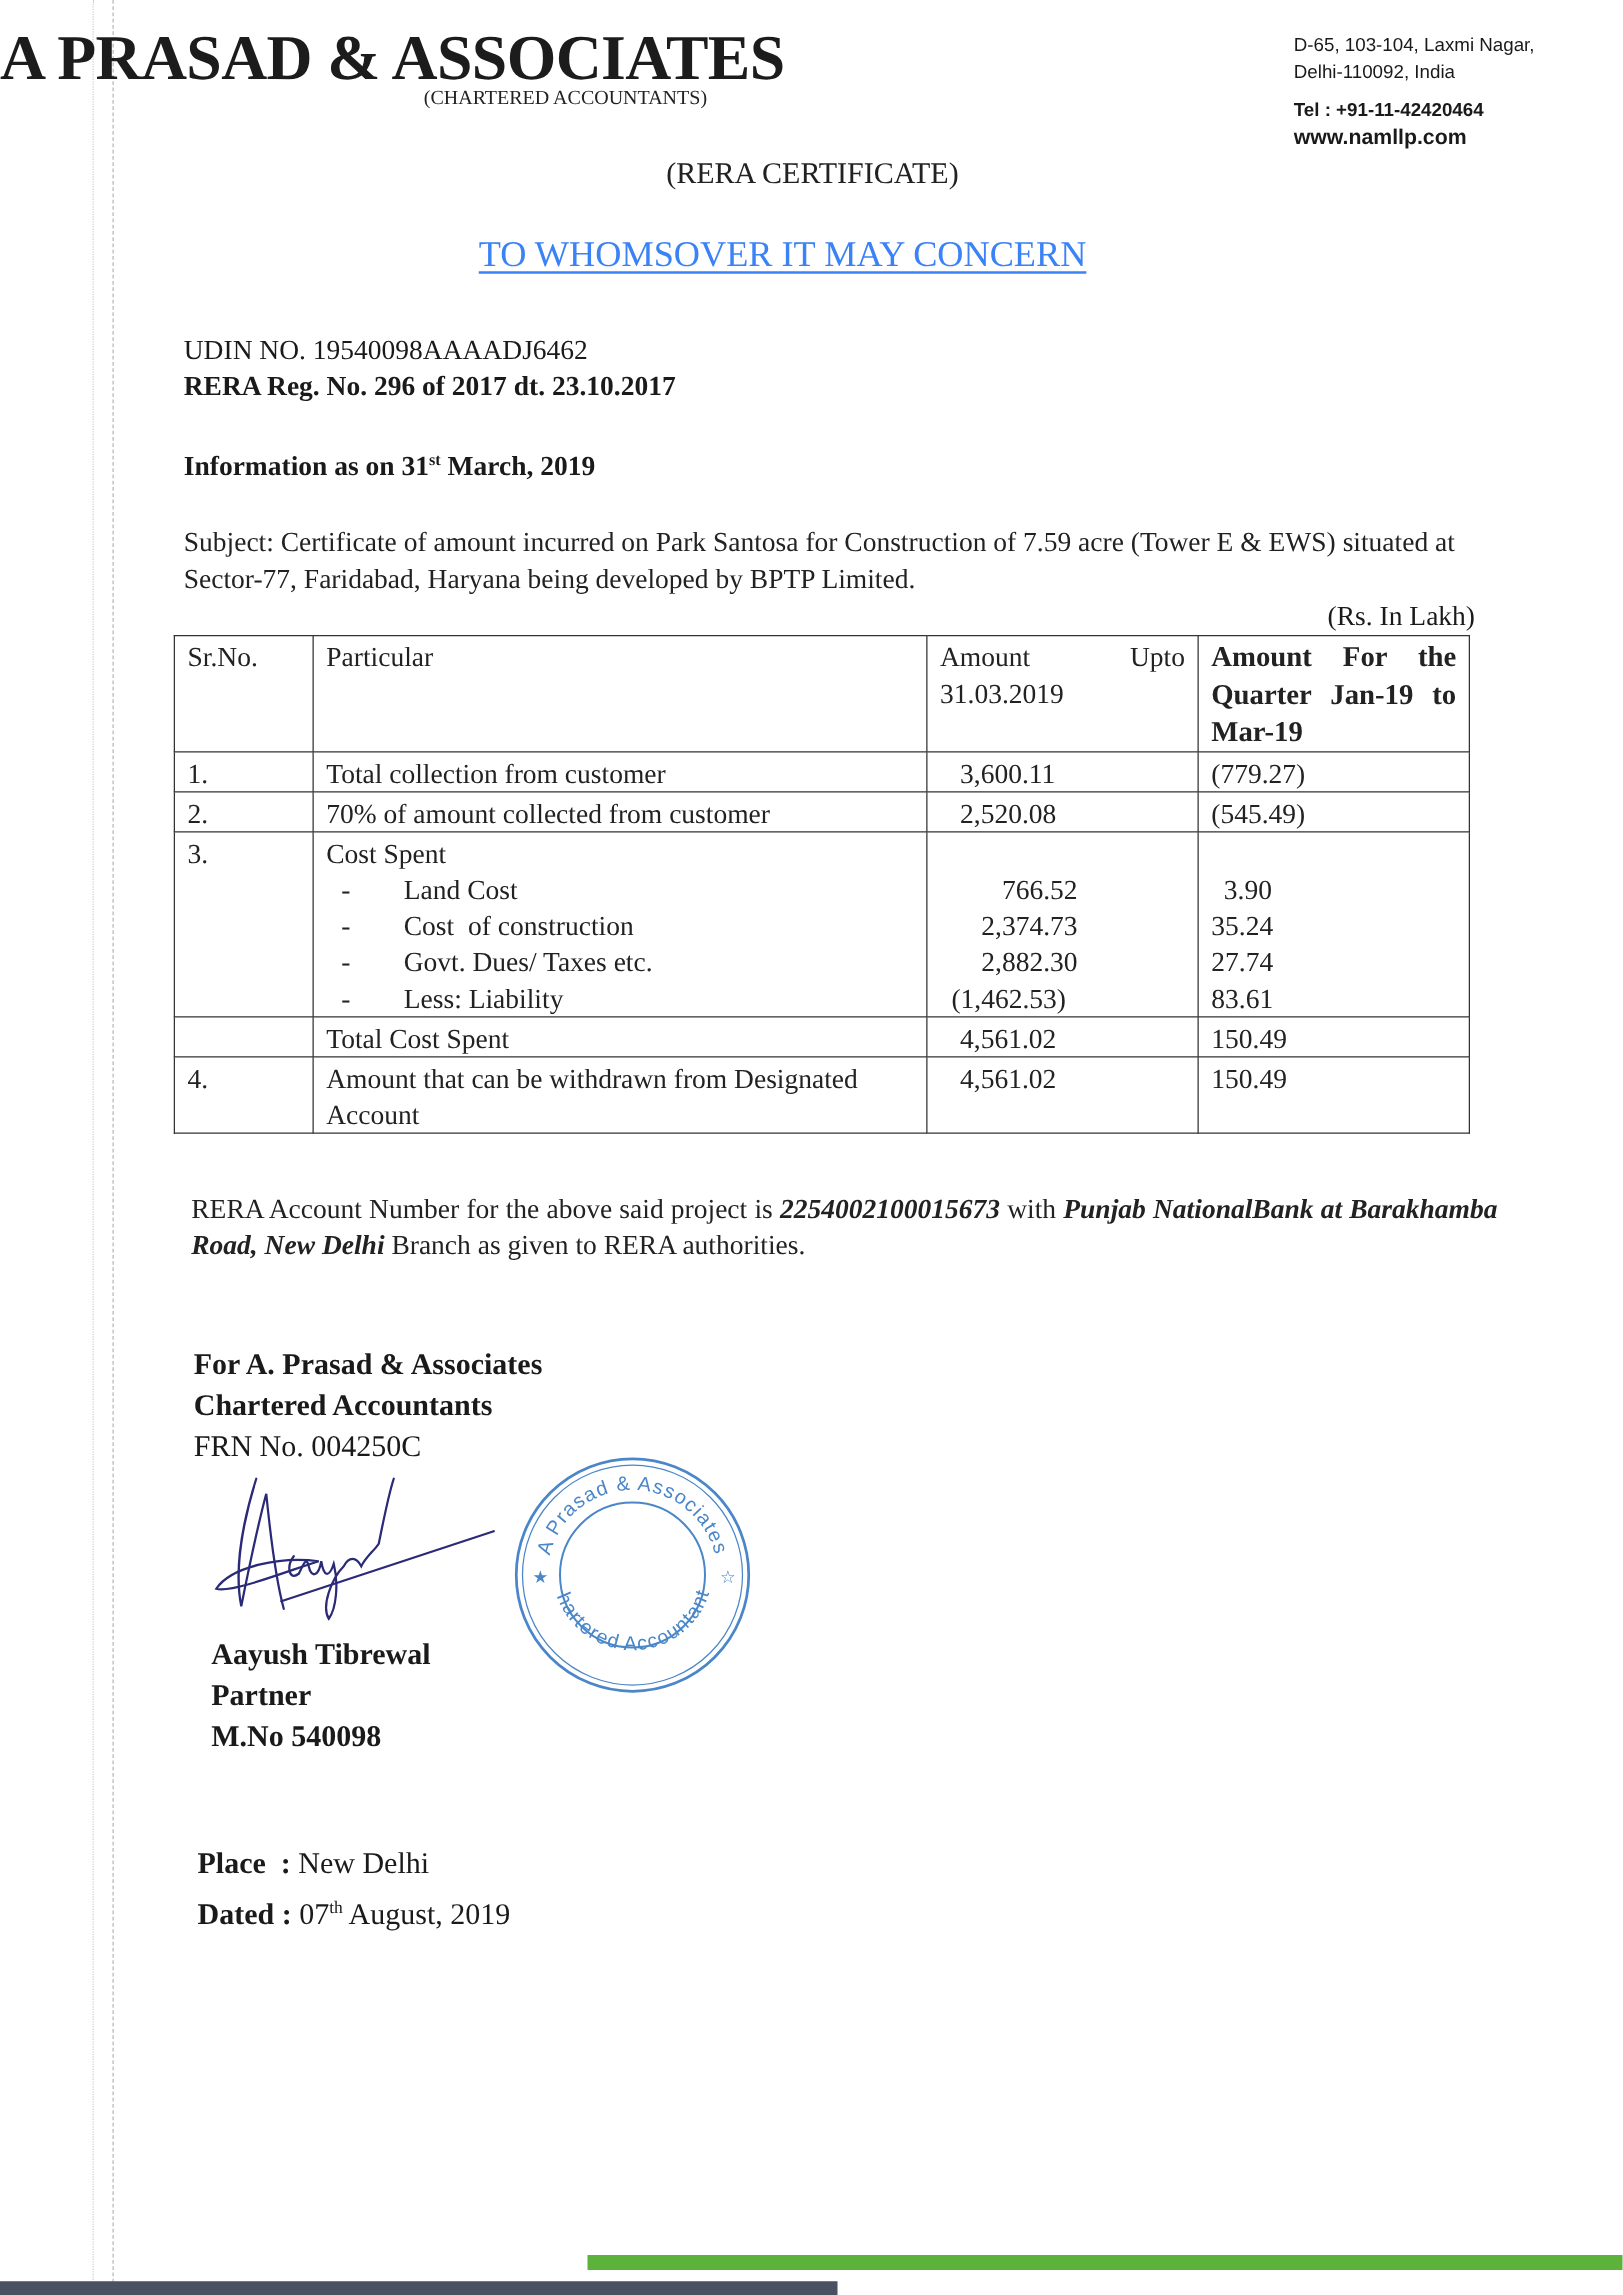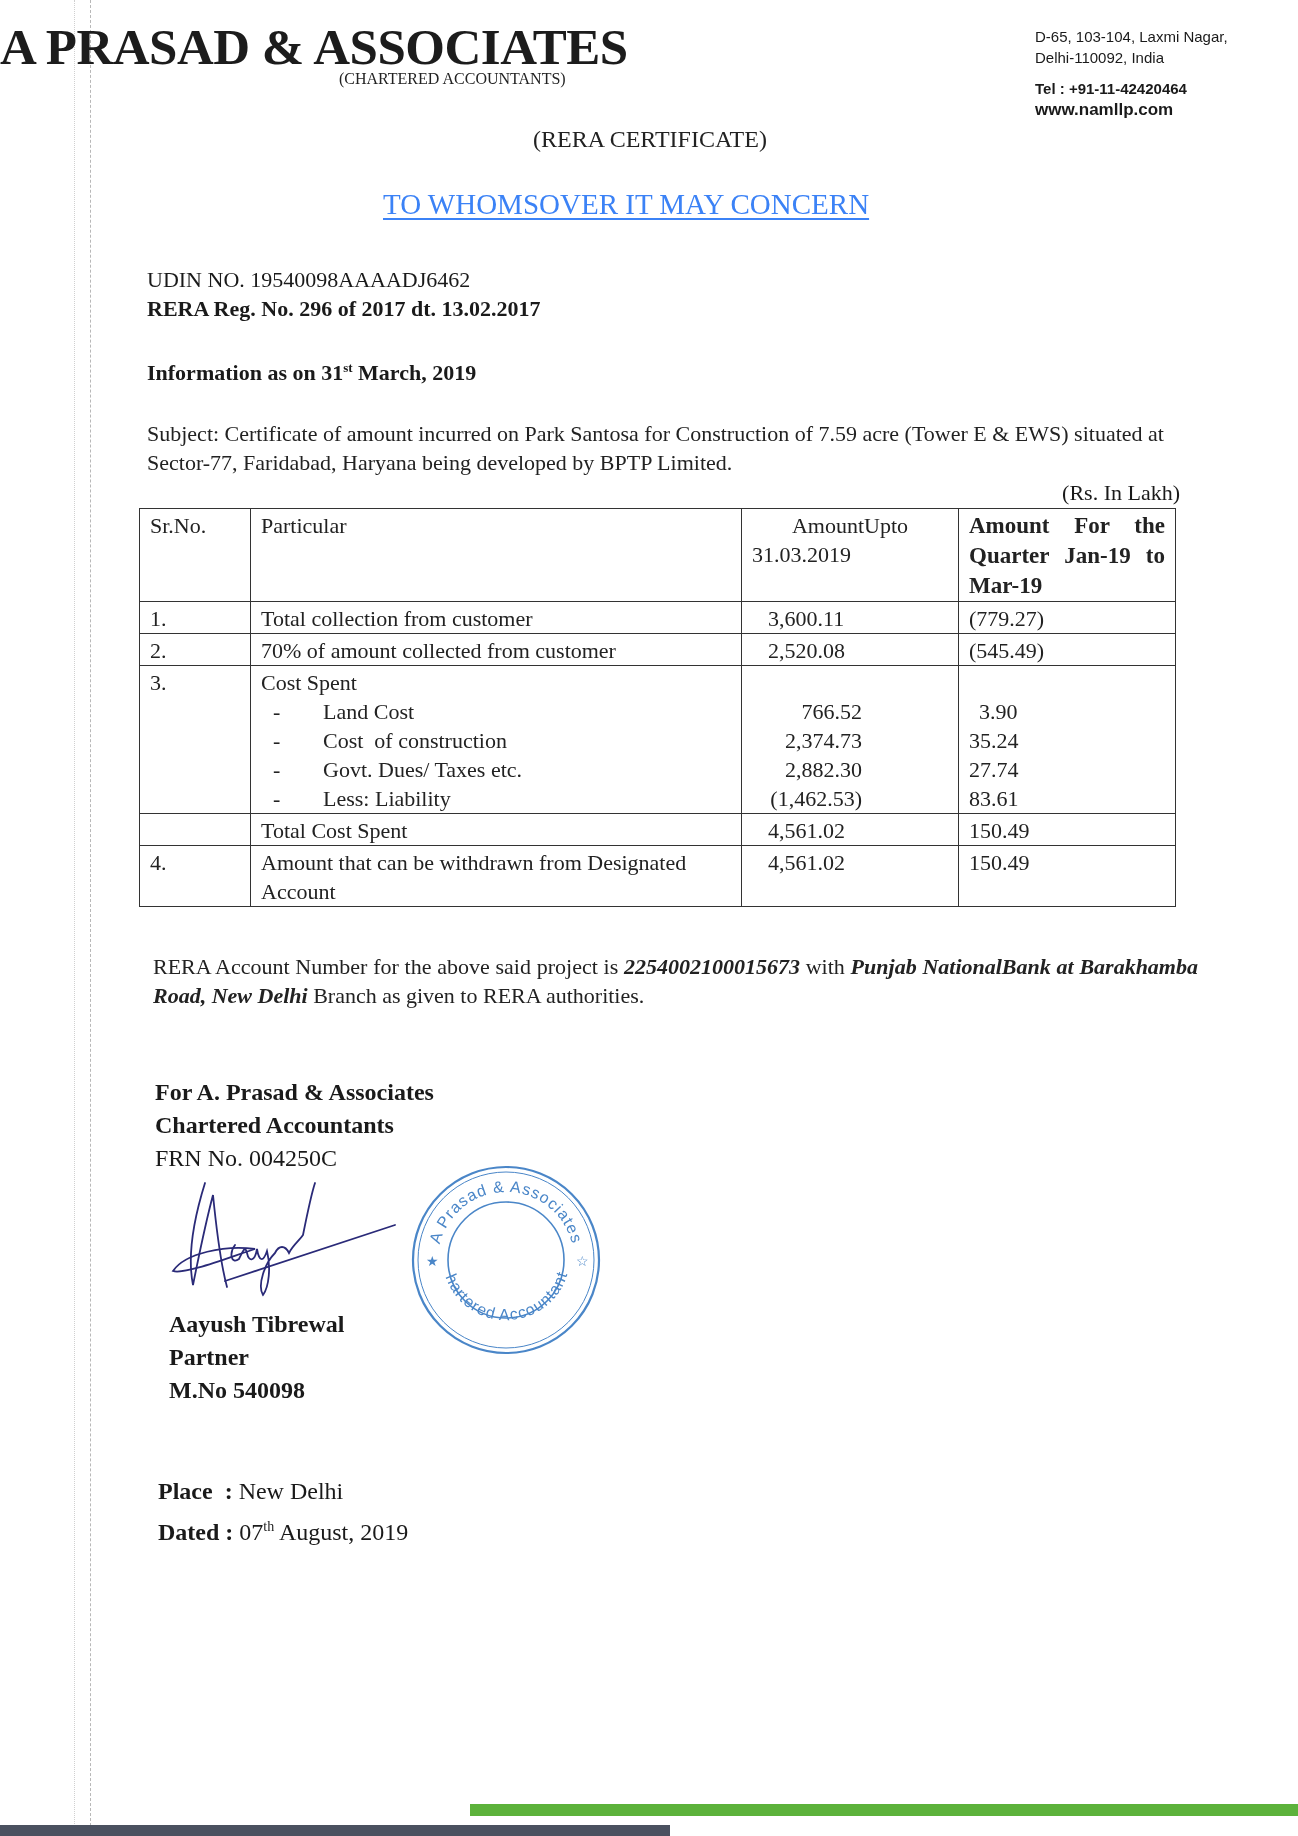--- a/index.html
+++ b/index.html
@@ -30,21 +30,21 @@
   .subject b { font-weight: normal; }
   .unit { position: absolute; right: 118px; top: 480px; font-size: 22px; color: #1a1a1a; }
 
   table.cert { position: absolute; left: 139px; top: 508px; border-collapse: collapse; font-size: 22px; color: #222; }
   table.cert td, table.cert th { border: 1.5px solid #333; vertical-align: top; padding: 2px 10px 0 10px; font-weight: normal; text-align: left; line-height: 29px; }
   table.cert th.c4 { font-weight: bold; font-size: 23px; line-height: 30px; text-align: justify; }
   .col1 { width: 90px; }
   .col2 { width: 470px; }
   .col3 { width: 196px; }
   .col4 { width: 196px; margin-left: 40px; }
-  .hdr-amt { display: flex; justify-content: center; }
+  .hdr-amt { display: flex; justify-content: space-between; }
   .sub-item { display: flex; padding-left: 12px; }
   .sub-item .dash { width: 50px; }
   .justify { text-align: justify; text-align-last: left; }
 
   .account { position: absolute; left: 153px; top: 952px; width: 1045px; font-size: 22px; line-height: 29px; color: #222; text-align: justify; }
   .account b { font-weight: bold; font-style: italic; }
 
   .sign { position: absolute; left: 155px; top: 1076px; font-size: 24px; line-height: 33px; }
   .sign .b { font-weight: bold; }
   .signature { position: absolute; left: 165px; top: 1175px; }
@@ -71,21 +71,21 @@
   <div>Delhi-110092, India</div>
   <div class="tel">Tel : +91-11-42420464</div>
   <div class="web">www.namllp.com</div>
 </div>
 
 <div class="cert-type">(RERA CERTIFICATE)</div>
 <div class="concern">TO WHOMSOVER IT MAY CONCERN</div>
 
 <div class="udin">
   <div>UDIN NO. 19540098AAAADJ6462</div>
-  <div class="rera-reg">RERA Reg. No. 296 of 2017 dt. 13.02.2017</div>
+  <div class="rera-reg">RERA Reg. No. 296 of 2017 dt. 23.10.2017</div>
 </div>
 
 <div class="info"><span>Information as on 31</span><sup>st</sup><span> March, 2019</span></div>
 
 <div class="subject"><span>Subject: Certificate of amount incurred on Park Santosa for Construction of 7.59 acre (</span><b>Tower E &amp; EWS</b><span>) situated at Sector-77, Faridabad, Haryana being developed by BPTP Limited.</span></div>
 
 <div class="unit">(Rs. In Lakh)</div>
 
 <table class="cert">
   <tbody>
@@ -132,21 +132,21 @@
       <div class="sub-item">
             <span class="dash">-</span>
             <span>Less: Liability</span>
           </div>
     </td>
     <td style="padding-right:96px;padding-left:10px">
       <div style="height:29px"></div>
       <div style="text-align:right">766.52</div>
       <div style="text-align:right">2,374.73</div>
       <div style="text-align:right">2,882.30</div>
-      <div style="text-align:right">(1,462.53)</div>
+      <div style="text-align:center">(1,462.53)</div>
     </td>
     <td>
       <div style="height:29px"></div>
       <div style="padding-left:10px">3.90</div>
       <div>35.24</div>
       <div>27.74</div>
       <div>83.61</div>
     </td>
   </tr>
   <tr>

